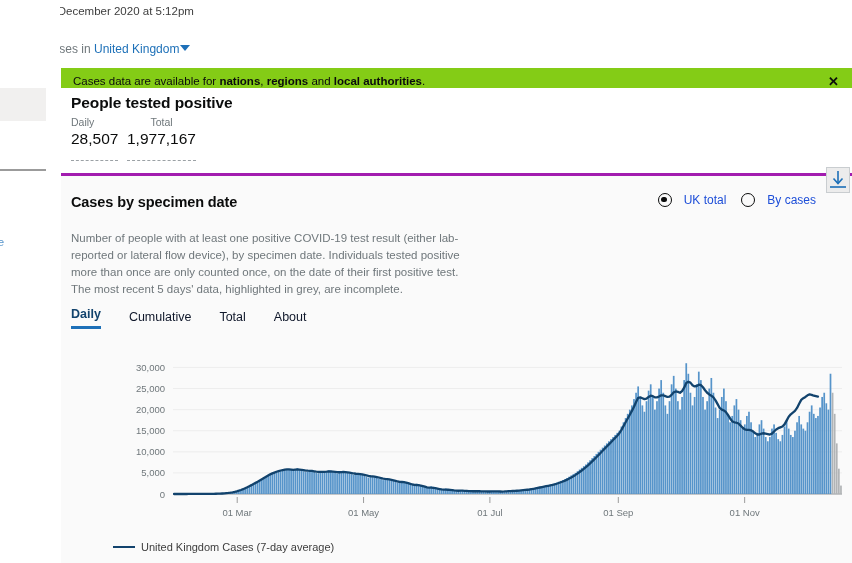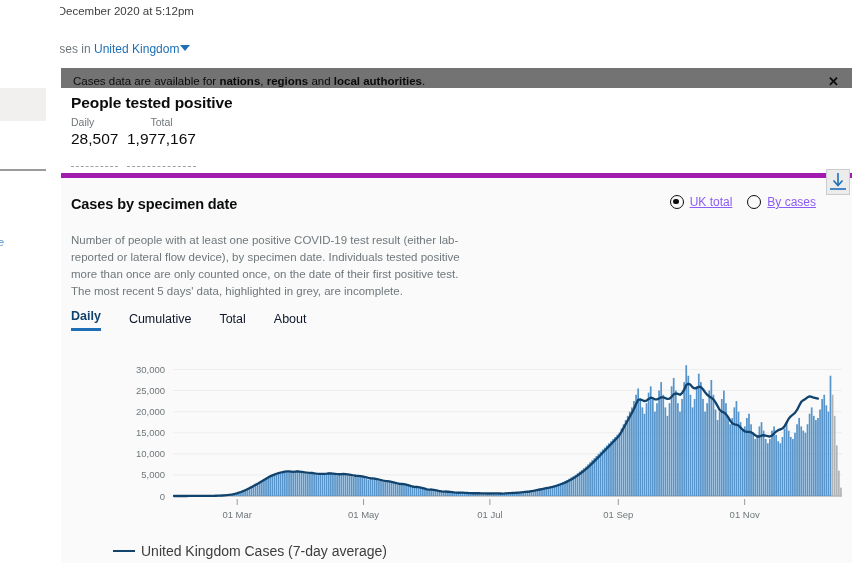--- a/index.html
+++ b/index.html
@@ -78,21 +78,21 @@
     border-top: 6px solid #1d70b8;
     vertical-align: 2px;
     margin-left: 1px;
   }
 
   
   #banner {
     position: absolute;
     left: 61px; top: 68px;
     width: 791px; height: 29px;
-    background: #737373;
+    background: #84cc16;
     box-sizing: border-box;
   }
   #banner-text {
     position: absolute;
     left: 12px; top: 7px;
     font-size: 11.5px;
     color: #0b0c0c;
     white-space: nowrap;
   }
   #banner-text b { font-weight: 700; }
@@ -127,32 +127,32 @@
     color: #6f777b;
     display: block;
     line-height: 13px;
   }
   .metric-block .val {
     font-size: 15.5px;
     color: #0b0c0c;
     display: inline-block;
     line-height: 19px;
     border-bottom: 1px dashed #9ba1a5;
-    padding-bottom: 18px;
+    padding-bottom: 12px;
   }
   #metric-daily { left: 10px; }
   #metric-total { left: 66px; text-align: center; }
 
   
   #chart-card {
     position: absolute;
     left: 61px; top: 173px;
     width: 791px; height: 390px;
     background: #fafafa;
-    border-top: 5px solid #a21caf;
+    border-top: 3px solid #a21caf;
     box-sizing: border-box;
   }
   #chart-heading {
     position: absolute;
     left: 10px; top: 18px;
     font-size: 14.5px;
     font-weight: 700;
     color: #0b0c0c;
     letter-spacing: -0.1px;
   }
@@ -161,26 +161,25 @@
   #radio-group {
     position: absolute;
     right: 36px; top: 17px;
     display: flex;
     align-items: center;
     gap: 15px;
   }
   .radio-opt {
     display: flex;
     align-items: center;
-    gap: 6px;
+    gap: 12px;
     cursor: pointer;
     font-size: 12px;
-    color: #8b5cf6;
+    color: #1d4ed8;
     white-space: nowrap;
-    text-decoration: underline;
   }
   .radio-circle {
     width: 14px; height: 14px;
     border: 1.6px solid #0b0c0c;
     border-radius: 50%;
     box-sizing: border-box;
     position: relative;
     flex: none;
   }
   .radio-circle.on::after {
@@ -242,21 +241,21 @@
   }
   #plot-svg { display: block; }
 
   
   #legend {
     position: absolute;
     left: 52px; top: 365px;
     display: flex;
     align-items: center;
     gap: 17px;
-    font-size: 14px;
+    font-size: 11px;
     color: #3d3d3d;
     white-space: nowrap;
   }
   .leg-item { display: flex; align-items: center; gap: 6px; }
   .leg-line { width: 22px; height: 2.6px; background: #12436d; flex: none; }
   .leg-sq { width: 9px; height: 9px; flex: none; }
 </style>
 </head>
 <body>
 

